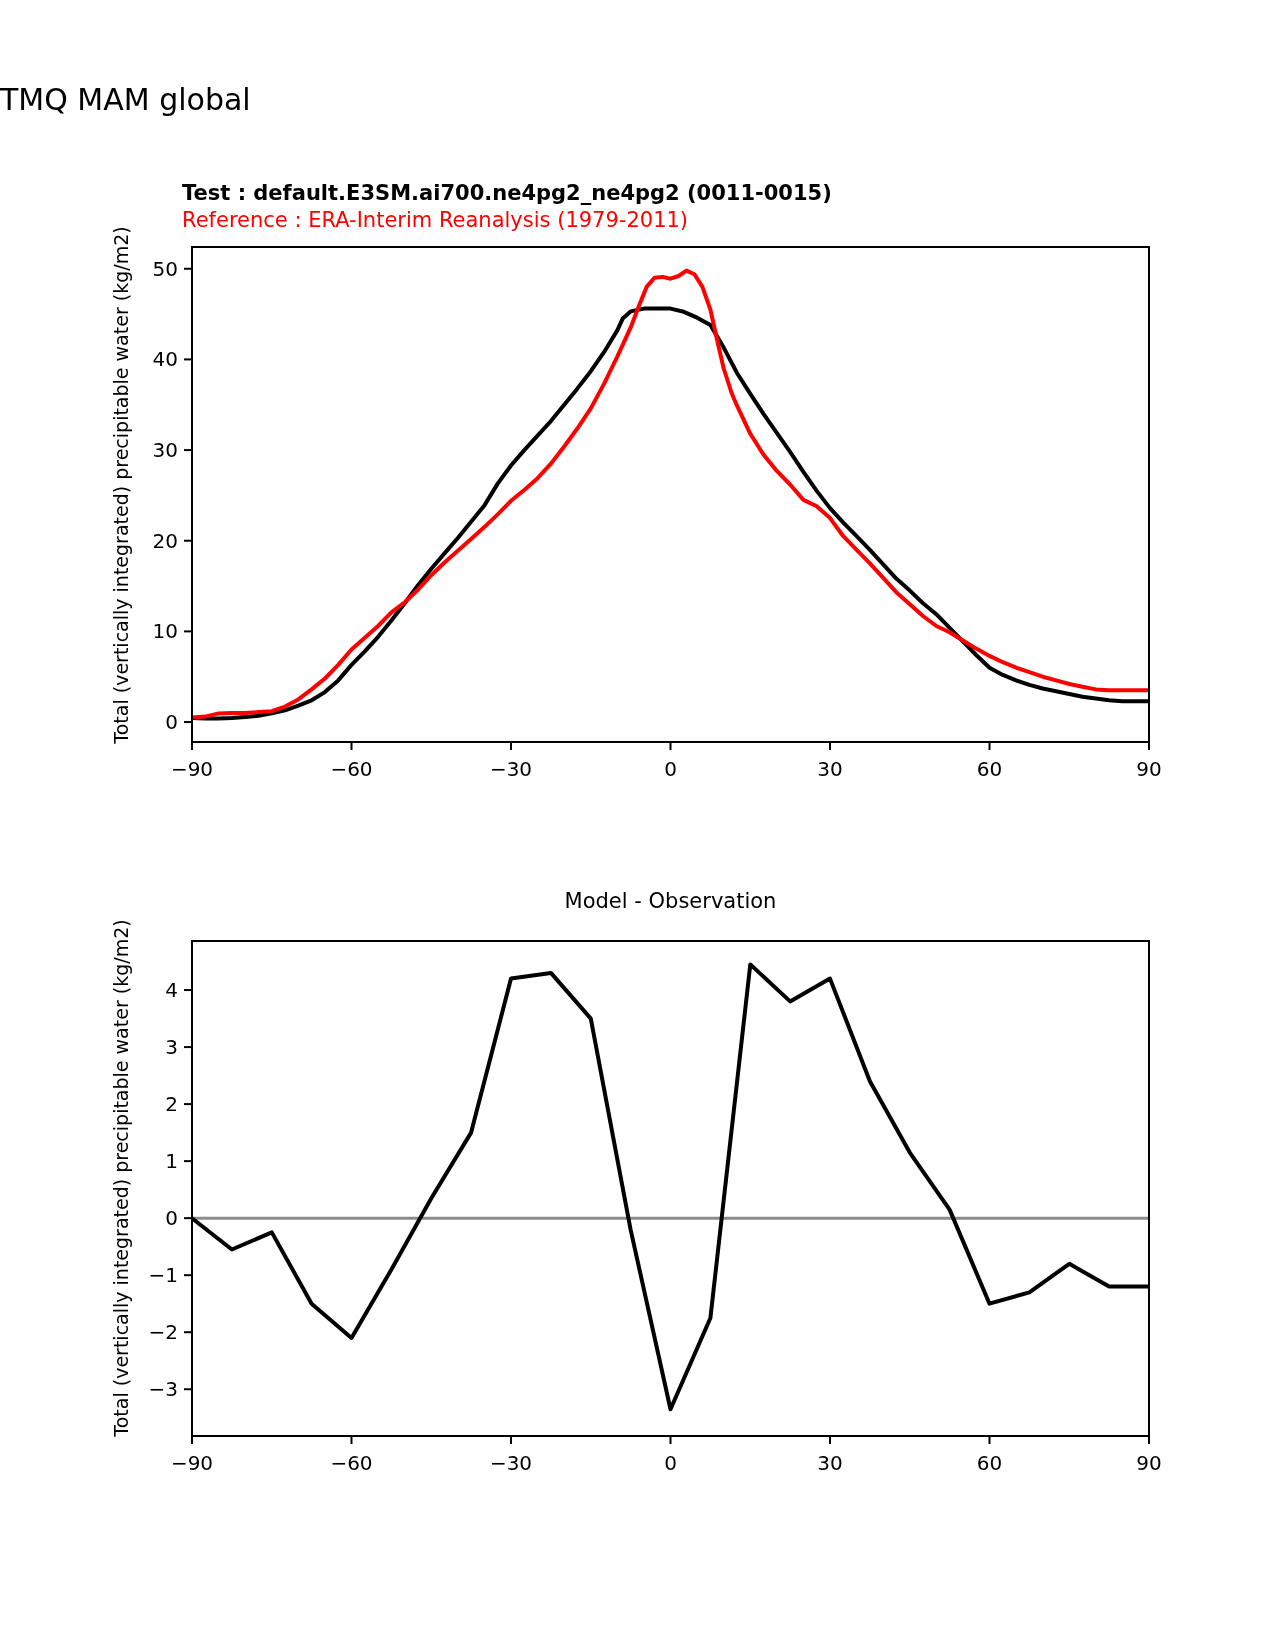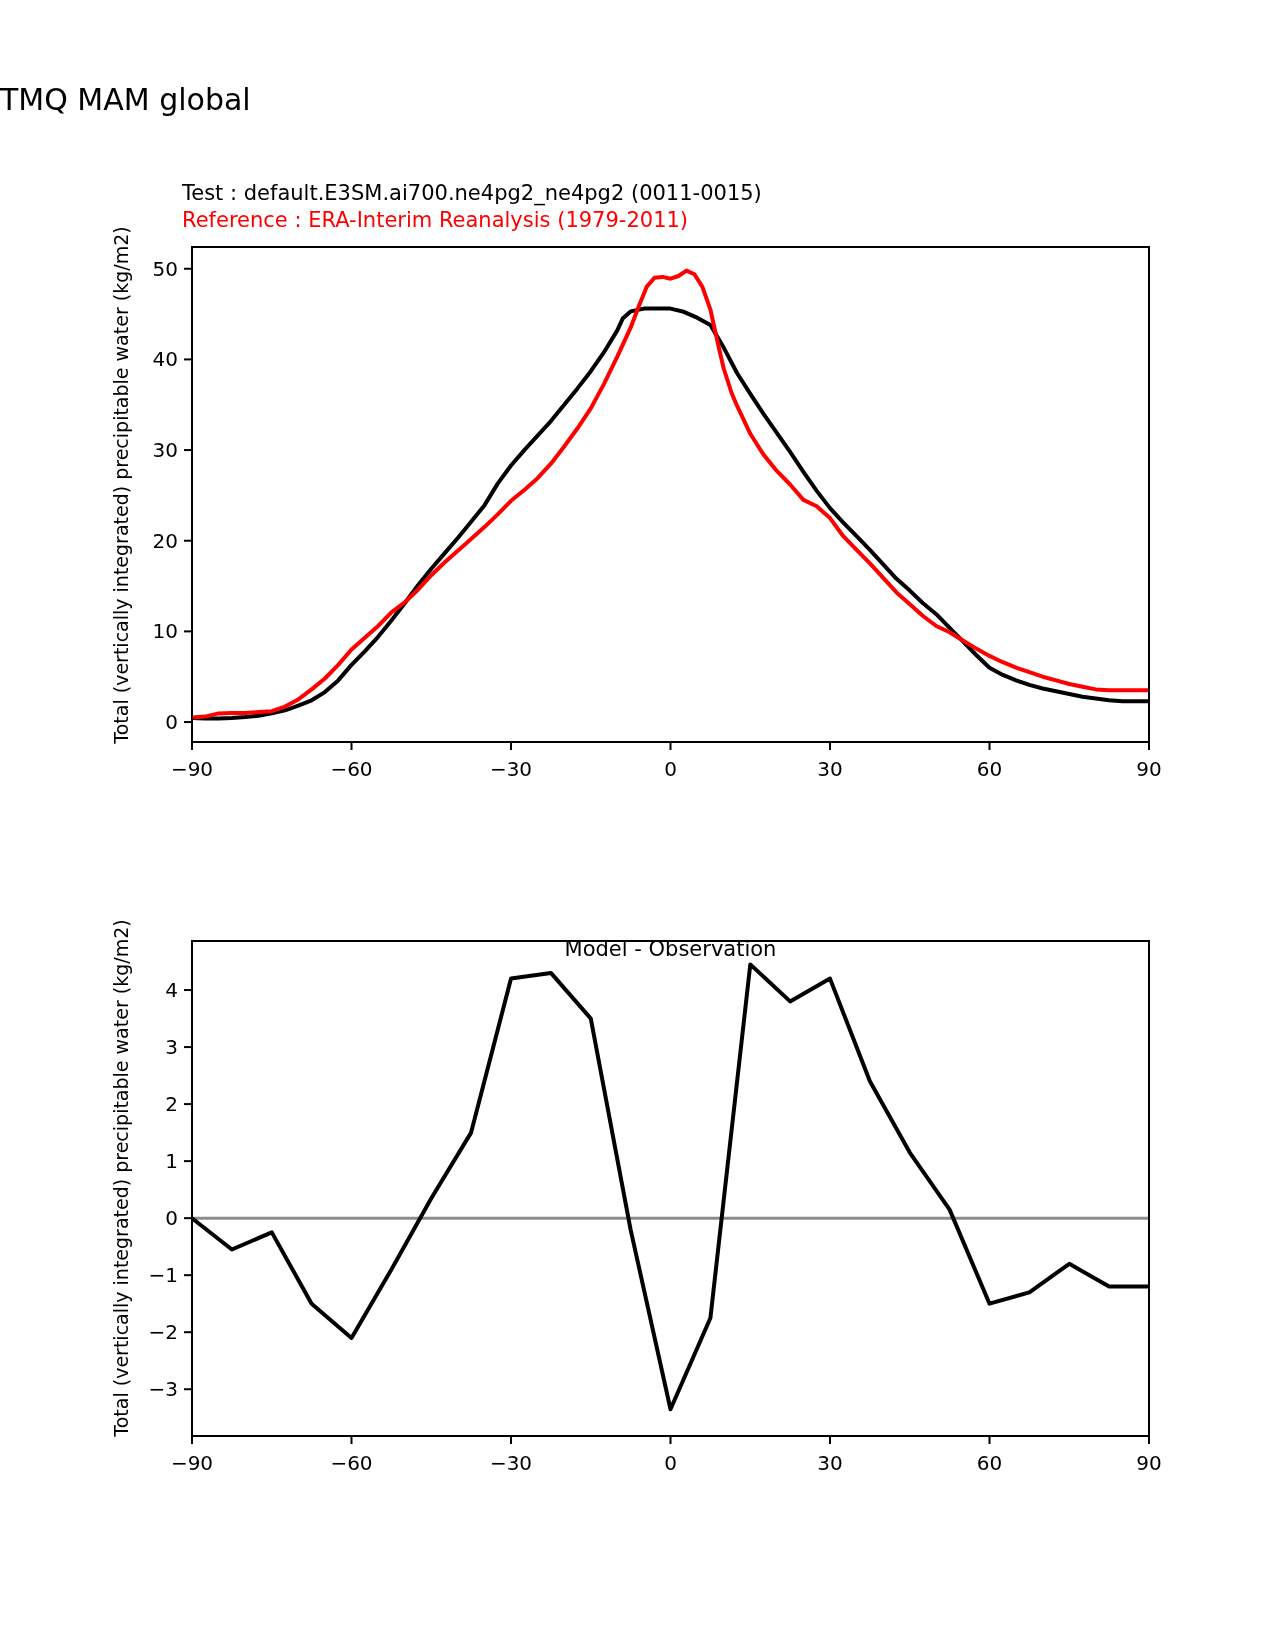--- a/index.html
+++ b/index.html
@@ -26,20 +26,21 @@
     color: #000000;
     white-space: nowrap;
   }
   .test-label {
     position: absolute;
     left: 182px;
     top: 181px;
     font-size: 21px;
     color: #000000;
     white-space: nowrap;
+    font-weight: bold;
   }
   .reference-label {
     position: absolute;
     left: 182px;
     top: 208px;
     font-size: 21px;
     white-space: nowrap;
   }
   .ylabel {
     position: absolute;
@@ -52,21 +53,20 @@
   .ylabel-bottom { left: 121px; top: 1178px; }
   .diff-title {
     position: absolute;
     left: 192px;
     top: 889px;
     width: 957px;
     text-align: center;
     font-size: 21px;
     color: #000000;
     white-space: nowrap;
-    margin-top: 48px;
   }
   svg.chart-svg {
     position: absolute;
     left: 0;
     top: 0;
   }
   svg text {
     font-family: "DejaVu Sans", "Liberation Sans", sans-serif;
     fill: #000000;
   }

